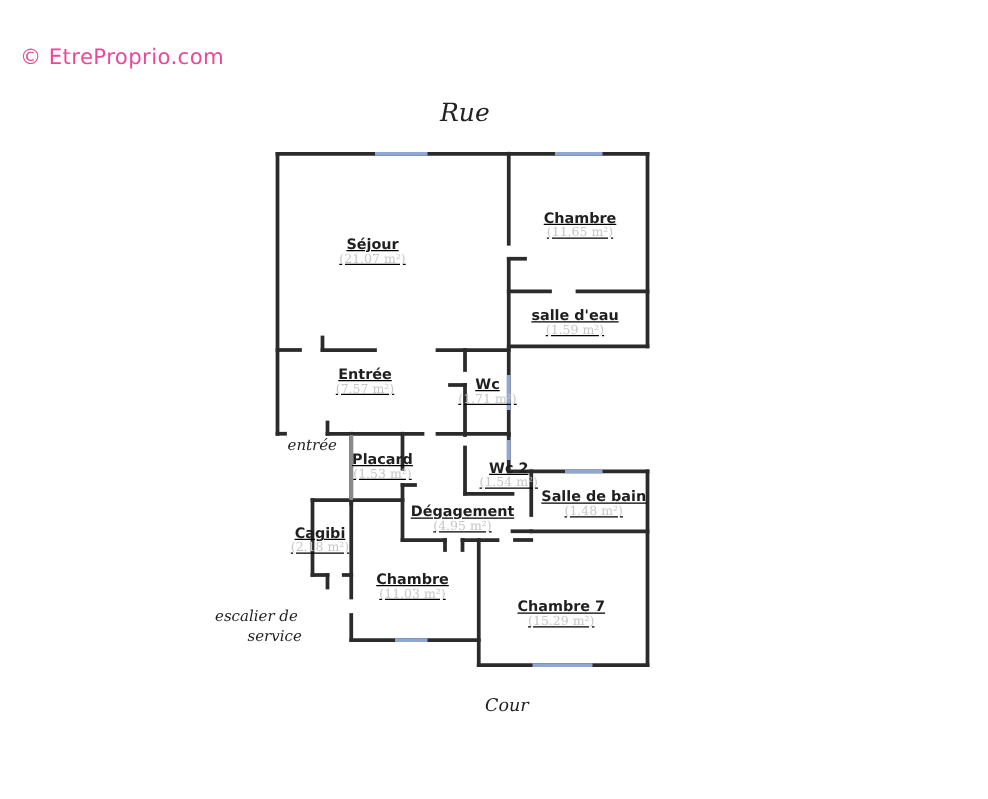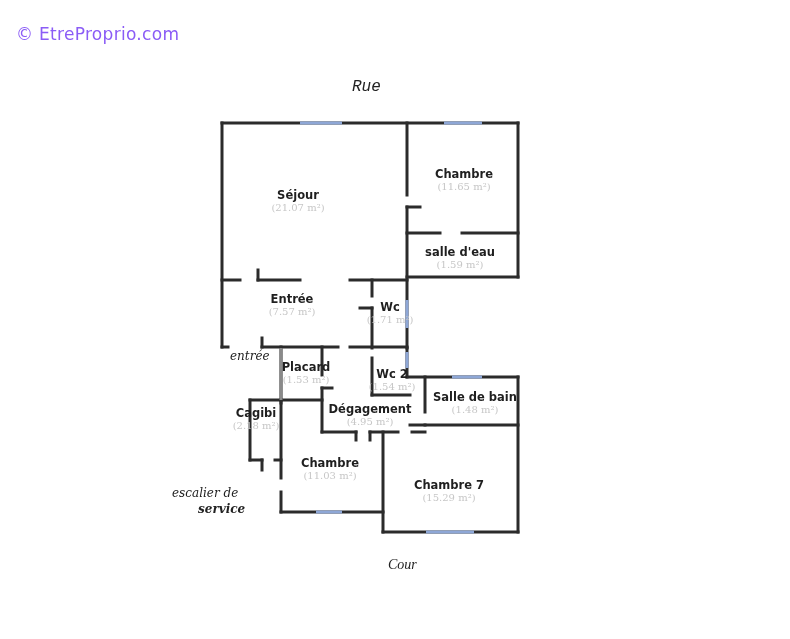--- a/index.html
+++ b/index.html
@@ -1,33 +1,33 @@
 <!DOCTYPE html>
 <html><head>
 <meta charset="utf-8">
 <style>
   html, body { margin: 0; padding: 0; background: #ffffff; }
   body { width: 790px; height: 639px; position: relative; overflow: hidden; font-family: "DejaVu Sans", sans-serif; }
-  .watermark { position: absolute; left: 16px; top: 24px; font-size: 17px; color: #8b5cf6; font-family: "DejaVu Sans", sans-serif; letter-spacing: 0.3px; }
+  .watermark { position: absolute; left: 16px; top: 36px; font-size: 17px; color: #ec4899; font-family: "DejaVu Sans", sans-serif; letter-spacing: 0.3px; }
   .hand { position: absolute; font-family: "DejaVu Serif", serif; font-style: italic; color: #222; font-size: 13px; }
   svg { position: absolute; left: 0; top: 0; }
-  .room { position: absolute; text-align: center; transform: translate(-50%, 0); white-space: nowrap; }
+  .room { position: absolute; text-align: center; transform: translate(-50%, 0); white-space: nowrap; text-decoration: underline; }
   .room .name { font-weight: bold; font-size: 11.5px; color: #1f1f1f; font-family: "DejaVu Sans", sans-serif; }
   .room .area { font-size: 10px; color: #c7c7c7; margin-top: 0; font-family: "DejaVu Serif", serif; }
 </style>
 </head>
 <body>
 
 <div class="watermark">© EtreProprio.com</div>
 
-<div class="hand" style="left:352px; top:78px; font-size:16px;font-family:Liberation Mono, monospace;">Rue</div>
-<div class="hand" style="left:388px; top:557px; font-size:14px;font-family:Liberation Serif, serif;">Cour</div>
+<div class="hand" style="left:352px; top:78px; font-size:20px;">Rue</div>
+<div class="hand" style="left:388px; top:557px; font-size:14px;">Cour</div>
 <div class="hand" style="left:230px; top:349px; font-size:12px;">entrée</div>
 <div class="hand" style="left:172px; top:486px; font-size:12px;">escalier de</div>
-<div class="hand" style="left:198px; top:502px; font-size:12px;font-weight:bold;">service</div>
+<div class="hand" style="left:198px; top:502px; font-size:12px;">service</div>
 
 <svg width="790" height="639" viewBox="0 0 790 639">
   <g stroke="#2b2b2b" stroke-width="3" fill="none" stroke-linecap="square">
 
     <line x1="222" y1="123" x2="518" y2="123"></line>
 
     <line x1="222" y1="123" x2="222" y2="347"></line>
 
     <line x1="518" y1="123" x2="518" y2="277"></line>
 
@@ -123,33 +123,33 @@
   <div class="area">(7.57 m²)</div>
 </div>
 <div class="room" style="left:390px; top:300px;">
   <div class="name">Wc</div>
   <div class="area">(1.71 m²)</div>
 </div>
 <div class="room" style="left:306px; top:360px;">
   <div class="name">Placard</div>
   <div class="area">(1.53 m²)</div>
 </div>
-<div class="room" style="left:392px; top:367px;">
+<div class="room" style="left:407px; top:367px;">
   <div class="name">Wc 2</div>
   <div class="area">(1.54 m²)</div>
 </div>
 <div class="room" style="left:475px; top:390px;text-align:center;">
   <div class="name">Salle de bain</div>
   <div class="area">(1.48 m²)</div>
 </div>
 <div class="room" style="left:370px; top:402px;">
   <div class="name">Dégagement</div>
   <div class="area">(4.95 m²)</div>
 </div>
-<div class="room" style="left:256px; top:406px;">
+<div class="room" style="left:256px; top:419px;">
   <div class="name">Cagibi</div>
   <div class="area">(2.18 m²)</div>
 </div>
 <div class="room" style="left:330px; top:456px;">
   <div class="name">Chambre</div>
   <div class="area">(11.03 m²)</div>
 </div>
 <div class="room" style="left:449px; top:478px;">
   <div class="name">Chambre 7</div>
   <div class="area">(15.29 m²)</div>

